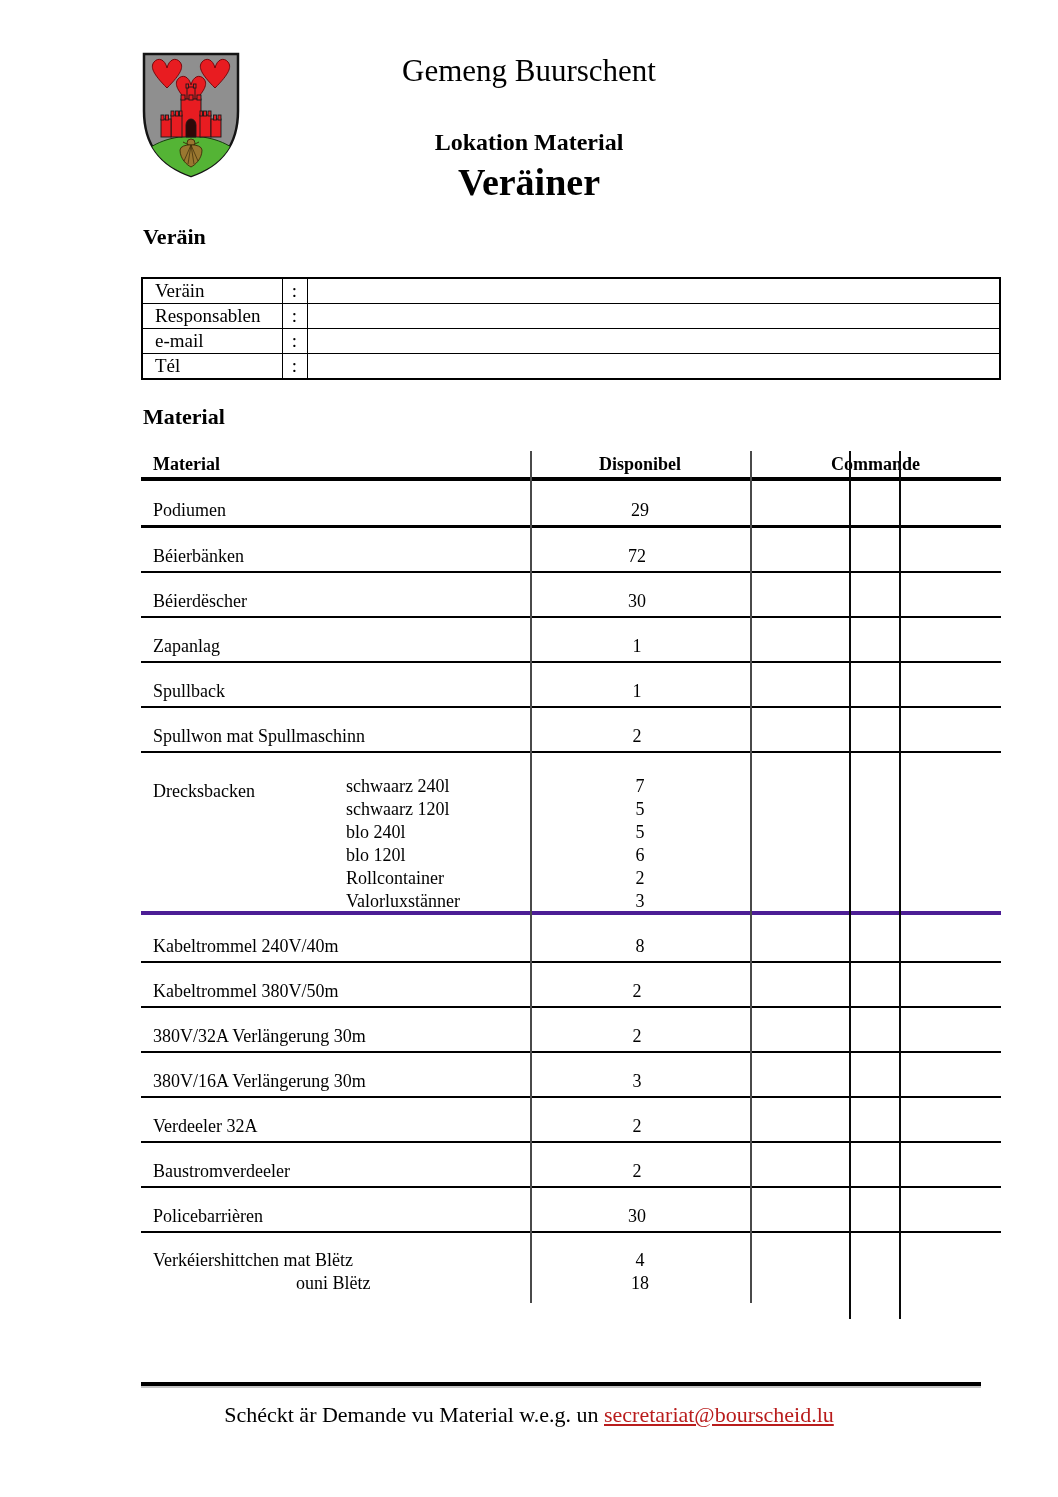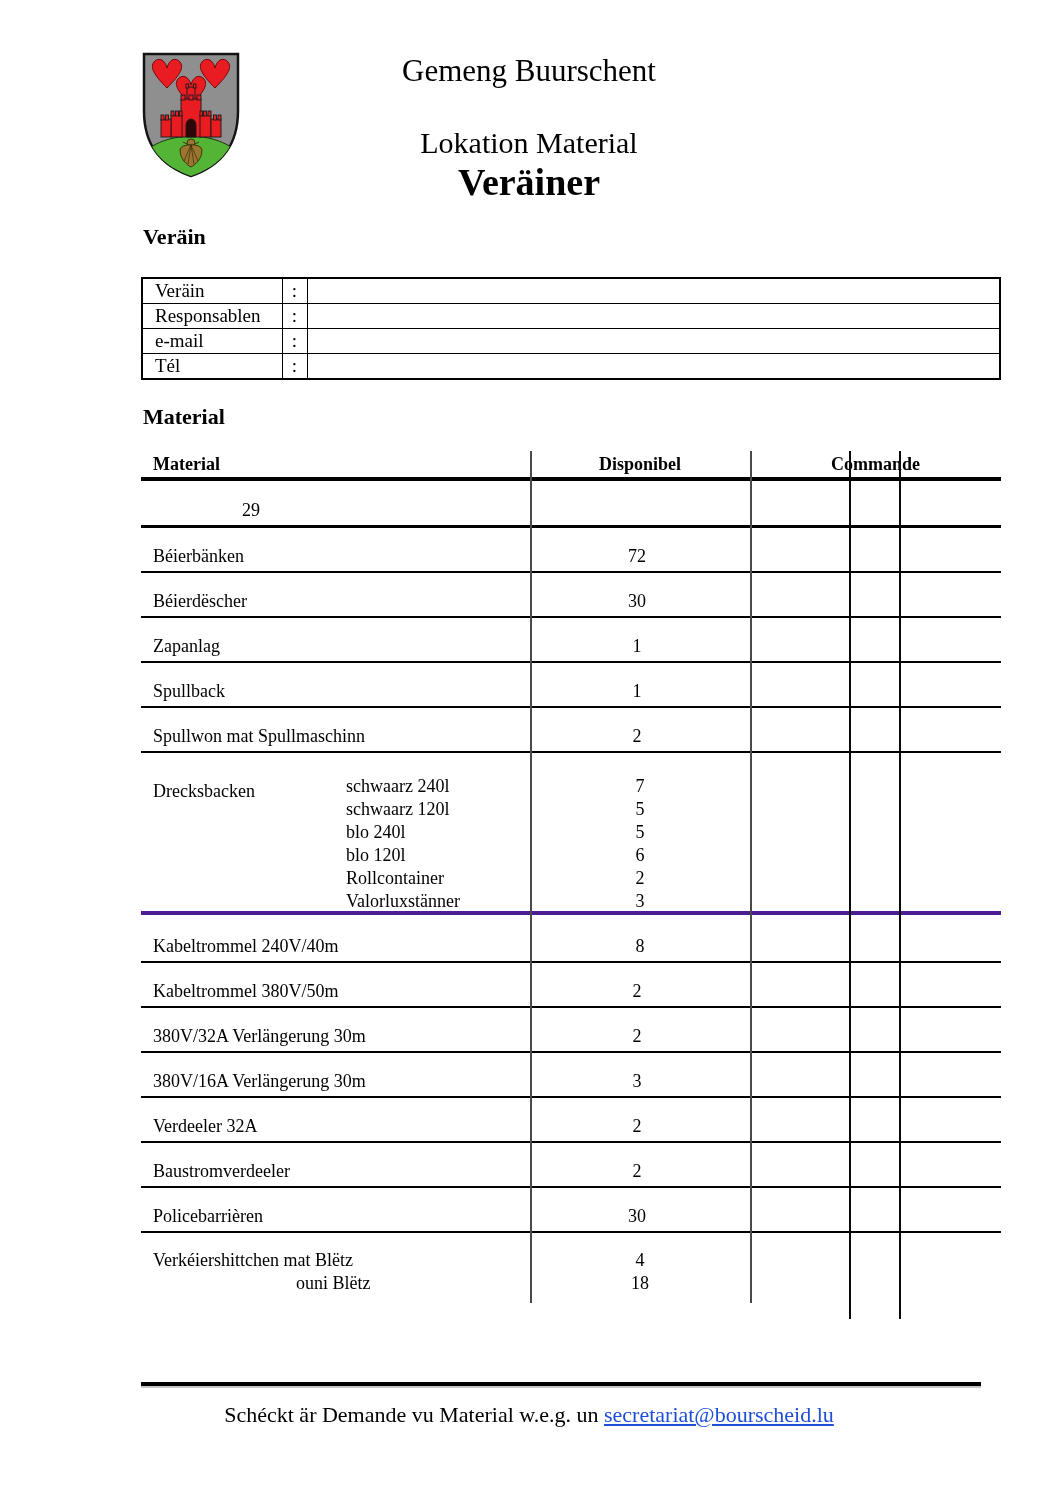--- a/index.html
+++ b/index.html
@@ -7,21 +7,21 @@
   .page {
     width:972px; height:1497px; position:relative;
     background:#ffffff; color:#000;
     font-family:"Liberation Serif","DejaVu Serif",serif;
     overflow:hidden; margin:15px auto;
   }
   
   .crest { position:absolute; left:98px; top:34px; width:100px; height:130px; }
   .titles { text-align:center; padding-top:38px; }
   .commune-name { font-size:31px; line-height:36px; }
-  .doc-title { font-size:30px; font-weight:normal; line-height:35px; margin-top:36px; }
+  .doc-title { font-size:24px; font-weight:bold; line-height:35px; margin-top:36px; }
   .doc-subtitle { font-size:38px; font-weight:bold; line-height:35px; margin-top:5px; }
   
   .section-heading { font-size:22px; font-weight:bold; margin-left:100px; line-height:26px; }
   .verain-heading { margin-top:24px; }
   .material-heading { margin-top:24px; }
   
   .verain-table {
     margin:27px 0 0 98px; width:860px;
     border-collapse:collapse; border:2px solid #000;
     font-size:19px;
@@ -58,21 +58,21 @@
   .m-last .m-sub + .m-sub .sub-label { padding-left:155px; }
   .vl { position:absolute; top:0; width:1.5px; background:#4a4a4a; }
   .vl-col1 { left:389px; height:852px; }
   .vl-col2 { left:609px; height:852px; }
   .vl-sub  { width:2px; background:#0a0a0a; height:868px; }
   .vl-sub1 { left:708px; }
   .vl-sub2 { left:758px; }
   
   .footer-line { margin:76px 0 0 98px; width:840px; height:4px; background:#000; box-shadow:0 2px 0 rgba(150,150,150,.55); }
   .footer-text { text-align:center; margin-top:16px; font-size:22px; }
-  .email-link { color:#1d4ed8; text-decoration:underline; cursor:pointer; }
+  .email-link { color:#b91c1c; text-decoration:underline; cursor:pointer; }
 </style>
 </head>
 <body>
 
 <div class="page">
 
   <div class="crest">
     <svg viewBox="0 0 100 130" width="100" height="130">
       <defs>
         <clipPath id="shieldClip">
@@ -158,20 +158,21 @@
 
   <div class="m-table">
 
     <div class="m-header">
       <div class="mh-name">Material</div>
       <div class="mh-qty">Disponibel</div>
       <div class="mh-cmd">Commande</div>
     </div>
 
     <div class="m-row h47">
+      <div class="name">Podiumen</div>
       <div class="qty">29</div>
       <div class="cmd"></div>
     </div>
 
     <div class="m-row h45">
       <div class="name">Béierbänken</div>
       <div class="qty">72</div>
       <div class="cmd"></div>
     </div>
 

